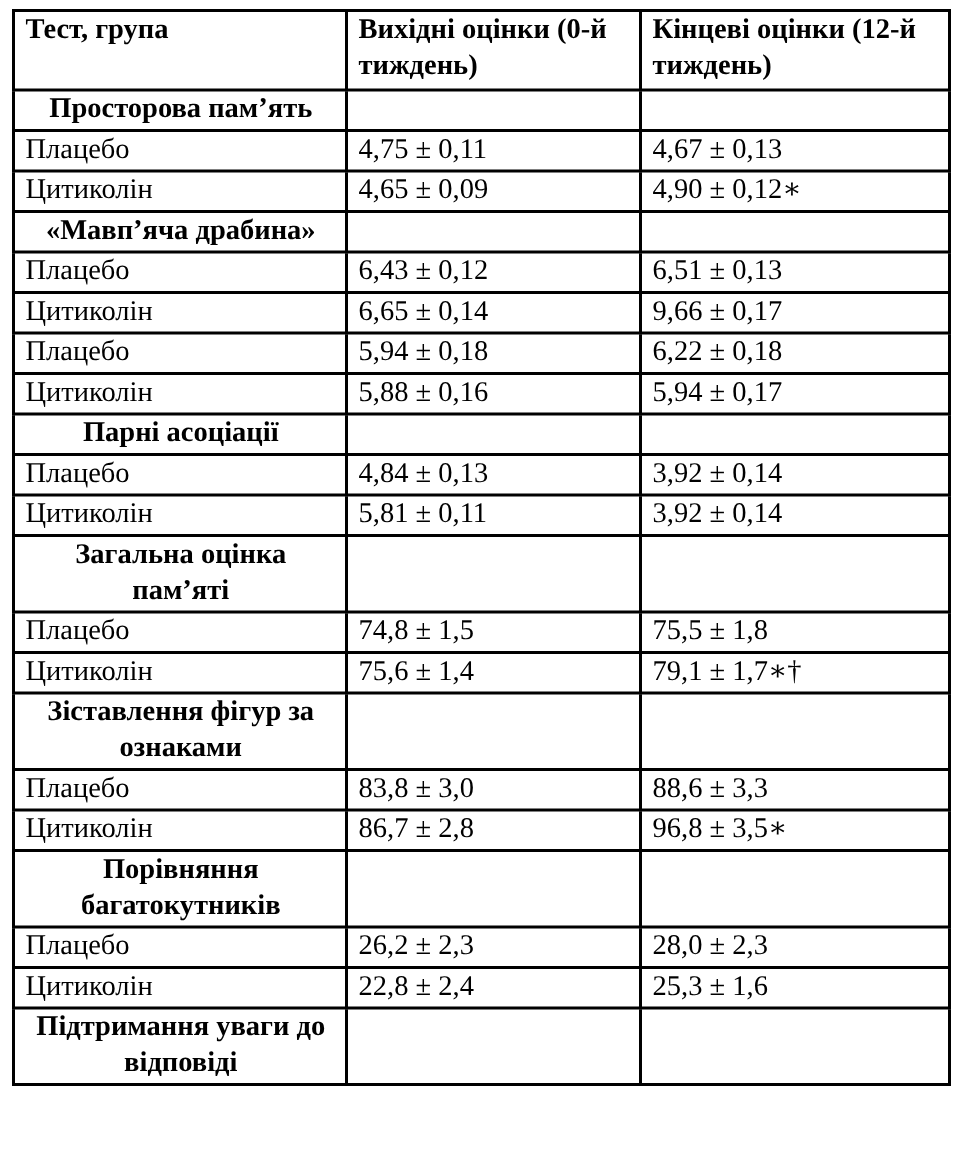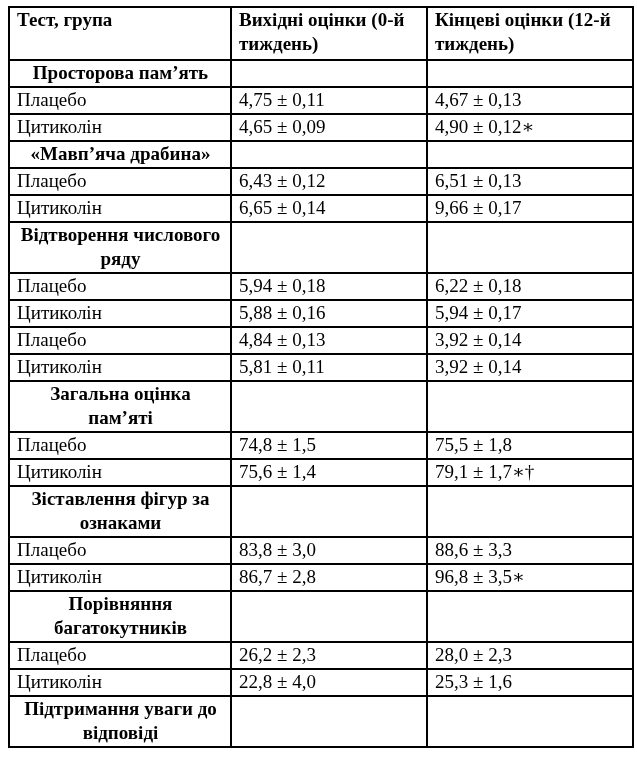--- a/index.html
+++ b/index.html
@@ -91,34 +91,34 @@
         <tr class="data-row">
           <td>Плацебо</td>
           <td>6,43 ± 0,12</td>
           <td>6,51 ± 0,13</td>
         </tr>
         <tr class="data-row">
           <td>Цитиколін</td>
           <td>6,65 ± 0,14</td>
           <td>9,66 ± 0,17</td>
         </tr>
-        <tr class="section-row">
-          <td>Відтворення числового ряду</td>
-          <td></td>
-          <td></td>
-        </tr>
         <tr class="data-row">
           <td>Плацебо</td>
           <td>5,94 ± 0,18</td>
           <td>6,22 ± 0,18</td>
         </tr>
         <tr class="data-row">
           <td>Цитиколін</td>
           <td>5,88 ± 0,16</td>
           <td>5,94 ± 0,17</td>
+        </tr>
+        <tr class="section-row">
+          <td>Парні асоціації</td>
+          <td></td>
+          <td></td>
         </tr>
         <tr class="data-row">
           <td>Плацебо</td>
           <td>4,84 ± 0,13</td>
           <td>3,92 ± 0,14</td>
         </tr>
         <tr class="data-row">
           <td>Цитиколін</td>
           <td>5,81 ± 0,11</td>
           <td>3,92 ± 0,14</td>
@@ -158,21 +158,21 @@
           <td></td>
           <td></td>
         </tr>
         <tr class="data-row">
           <td>Плацебо</td>
           <td>26,2 ± 2,3</td>
           <td>28,0 ± 2,3</td>
         </tr>
         <tr class="data-row">
           <td>Цитиколін</td>
-          <td>22,8 ± 4,0</td>
+          <td>22,8 ± 2,4</td>
           <td>25,3 ± 1,6</td>
         </tr>
         <tr class="section-row">
           <td>Підтримання уваги до відповіді</td>
           <td></td>
           <td></td>
         </tr>
       </tbody>
   </table>
 </div>

